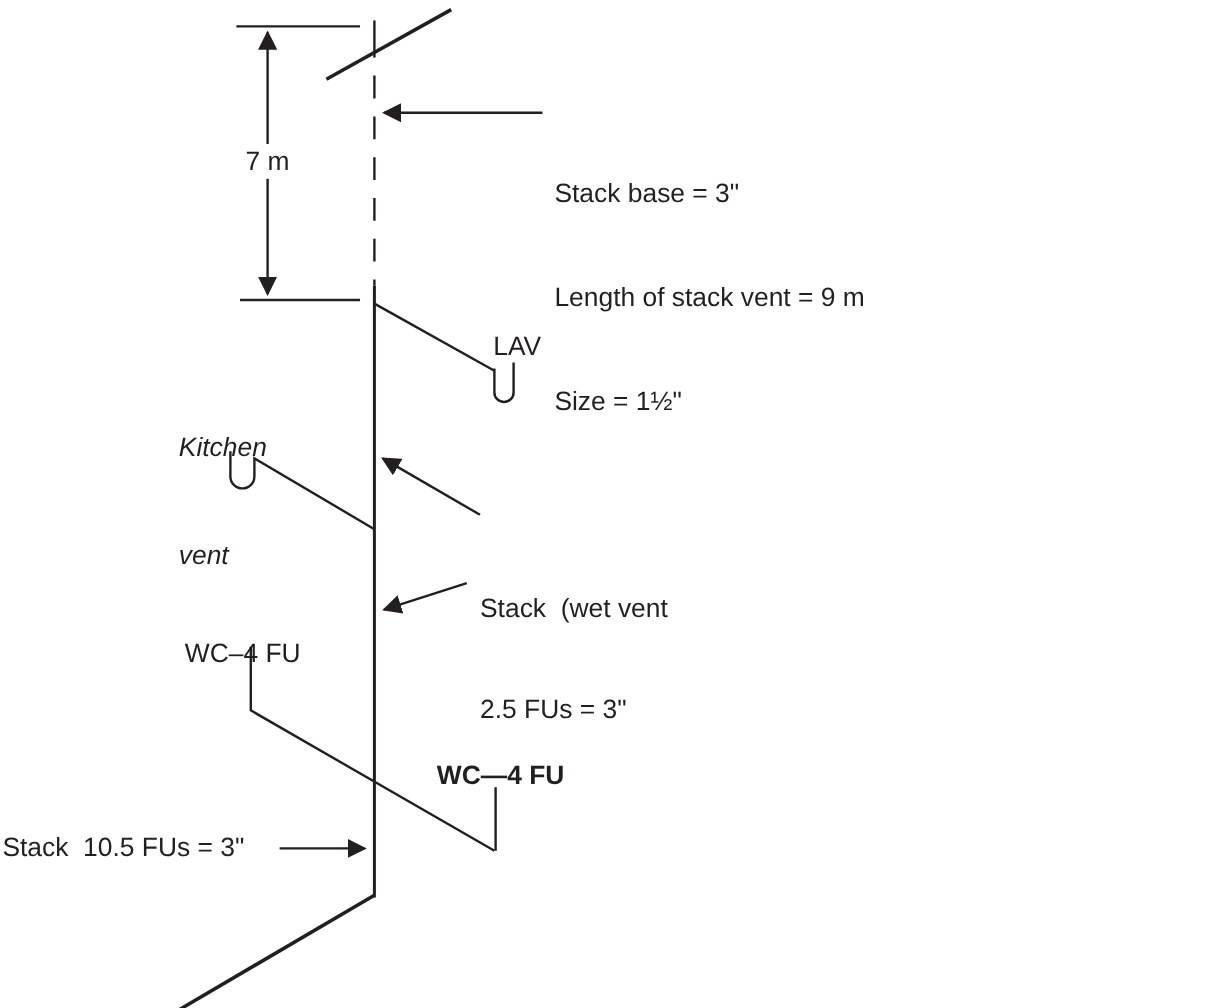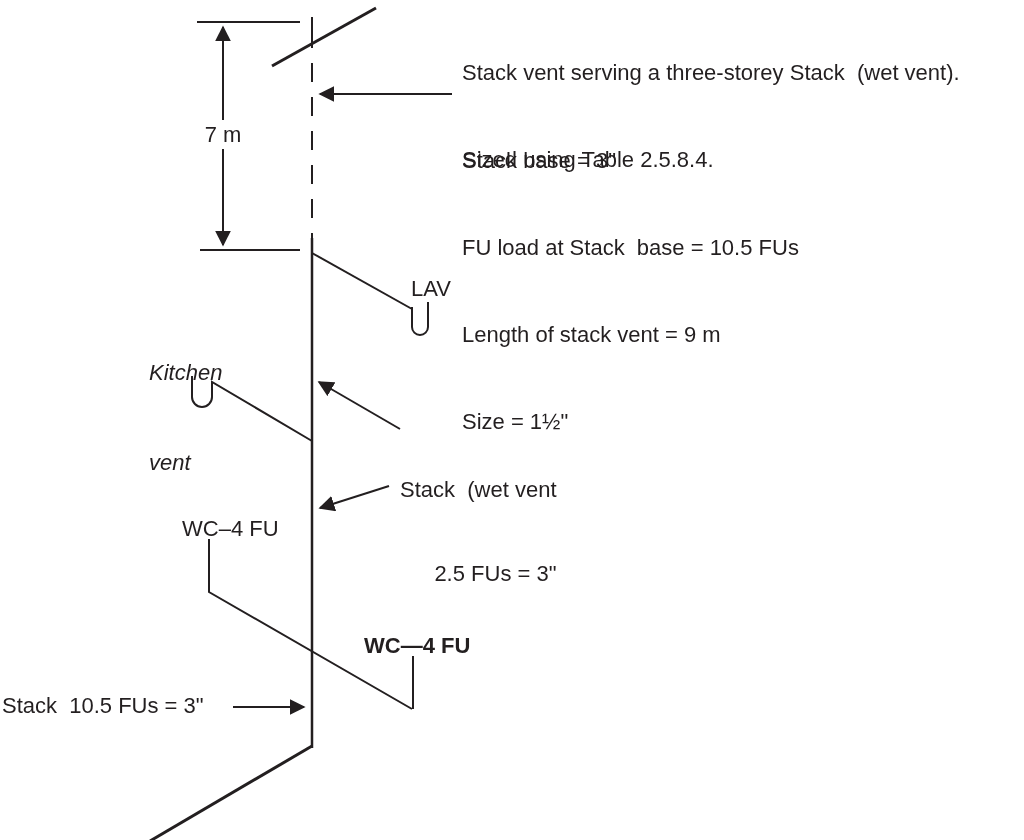--- a/index.html
+++ b/index.html
@@ -66,44 +66,39 @@
 
     <path d="M209 539 V592 L412 709" stroke="#231f20" stroke-width="2" fill="none"></path>
     <path d="M413 656 V709" stroke="#231f20" stroke-width="2" fill="none"></path>
 
     <line x1="452" y1="94" x2="320" y2="94" stroke="#231f20" stroke-width="2" marker-end="url(#arrowhead)"></line>
     <line x1="400" y1="429" x2="319" y2="382" stroke="#231f20" stroke-width="2" marker-end="url(#arrowhead)"></line>
     <line x1="389" y1="486" x2="320" y2="508" stroke="#231f20" stroke-width="2" marker-end="url(#arrowhead)"></line>
     <line x1="233" y1="707" x2="304" y2="707" stroke="#231f20" stroke-width="2" marker-end="url(#arrowhead)"></line>
   </svg>
 
-  <div class="label" style="left:462px; top:0px;">
-    <div>Stack vent serving a three-storey Stack  (wet vent).</div>
-    <div>Sized using Table 2.5.8.4.</div>
-  </div>
 
   <div class="label" style="left:462px; top:88px;">
     <div>Stack base = 3"</div>
-    <div>FU load at Stack  base = 10.5 FUs</div>
     <div>Length of stack vent = 9 m</div>
     <div>Size = 1½"</div>
   </div>
 
   <div class="label dim-label" style="left:223px; top:120px;">7 m</div>
 
   <div class="label" style="left:411px; top:274px;">LAV</div>
 
   <div class="label" style="left:149px; top:298px; line-height:30px;font-style:italic;">
     <div>Kitchen</div>
     <div>vent</div>
   </div>
 
-  <div class="label" style="left:400px; top:420px; line-height:28px;text-align:right;">
+  <div class="label" style="left:400px; top:437px; line-height:28px;">
     <div>Stack  (wet vent</div>
     <div>2.5 FUs = 3"</div>
   </div>
 
-  <div class="label" style="left:154px; top:514px;margin-left:28px;">WC–4 FU</div>
+  <div class="label" style="left:154px; top:530px;">WC–4 FU</div>
   <div class="label" style="left:364px; top:631px;font-weight:bold;">WC—4 FU</div>
 
   <div class="label" style="left:2px; top:691px;">Stack  10.5 FUs = 3"</div>
 
 </div>
 
 </body></html>

